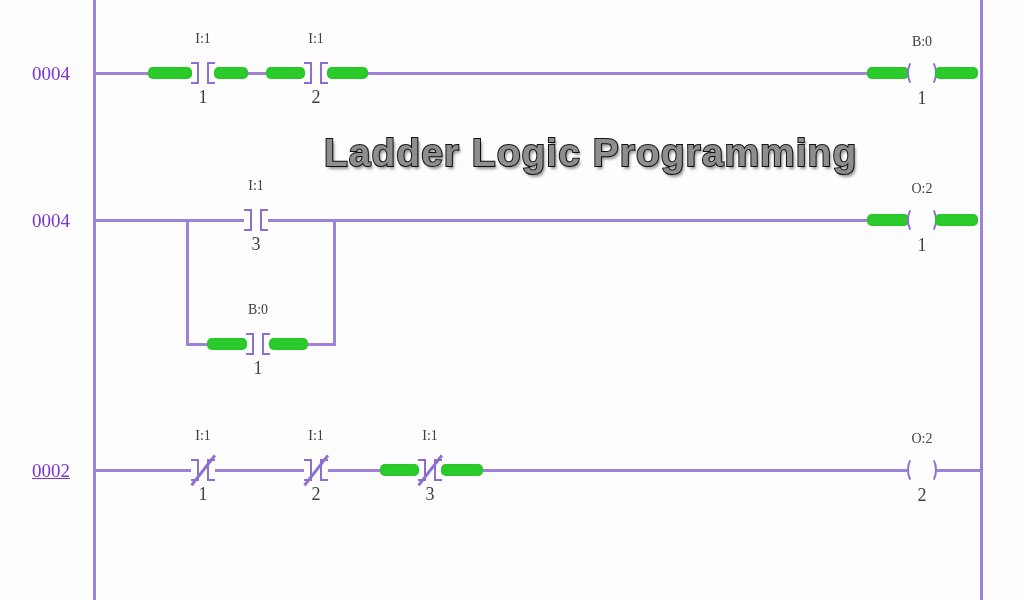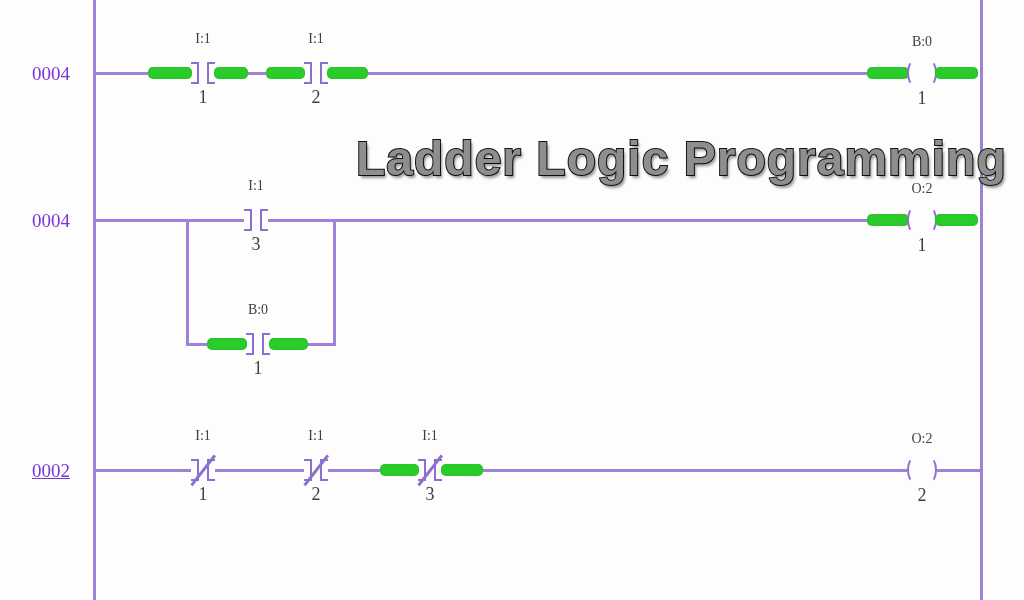--- a/index.html
+++ b/index.html
@@ -45,22 +45,22 @@
   .paren-r{right:0;border-right-color:var(--symbol);}
   
   .addr{position:absolute;left:50%;top:-30px;transform:translateX(-50%);
         font-size:14px;line-height:1;color:var(--label);white-space:nowrap;}
   .bit{position:absolute;left:50%;top:26px;transform:translateX(-50%);
        font-size:18px;line-height:1;color:var(--label);white-space:nowrap;}
   .coil .addr{top:-26px;}
   .coil .bit{top:28px;}
   
   .title{
-    position:absolute;left:356px;top:131px;width:500px;
-    font-family:"Liberation Sans",sans-serif;font-weight:700;font-size:48px;
+    position:absolute;left:324px;top:131px;width:500px;
+    font-family:"Liberation Sans",sans-serif;font-weight:700;font-size:39px;
     letter-spacing:1px;color:var(--title_fill);
     -webkit-text-stroke:2px var(--title_outline);paint-order:stroke fill;
     text-shadow:2px 3px 3px rgba(0,0,0,.42);
     white-space:nowrap;
   }
 </style>
 </head>
 <body>
 
 <div class="stage">

